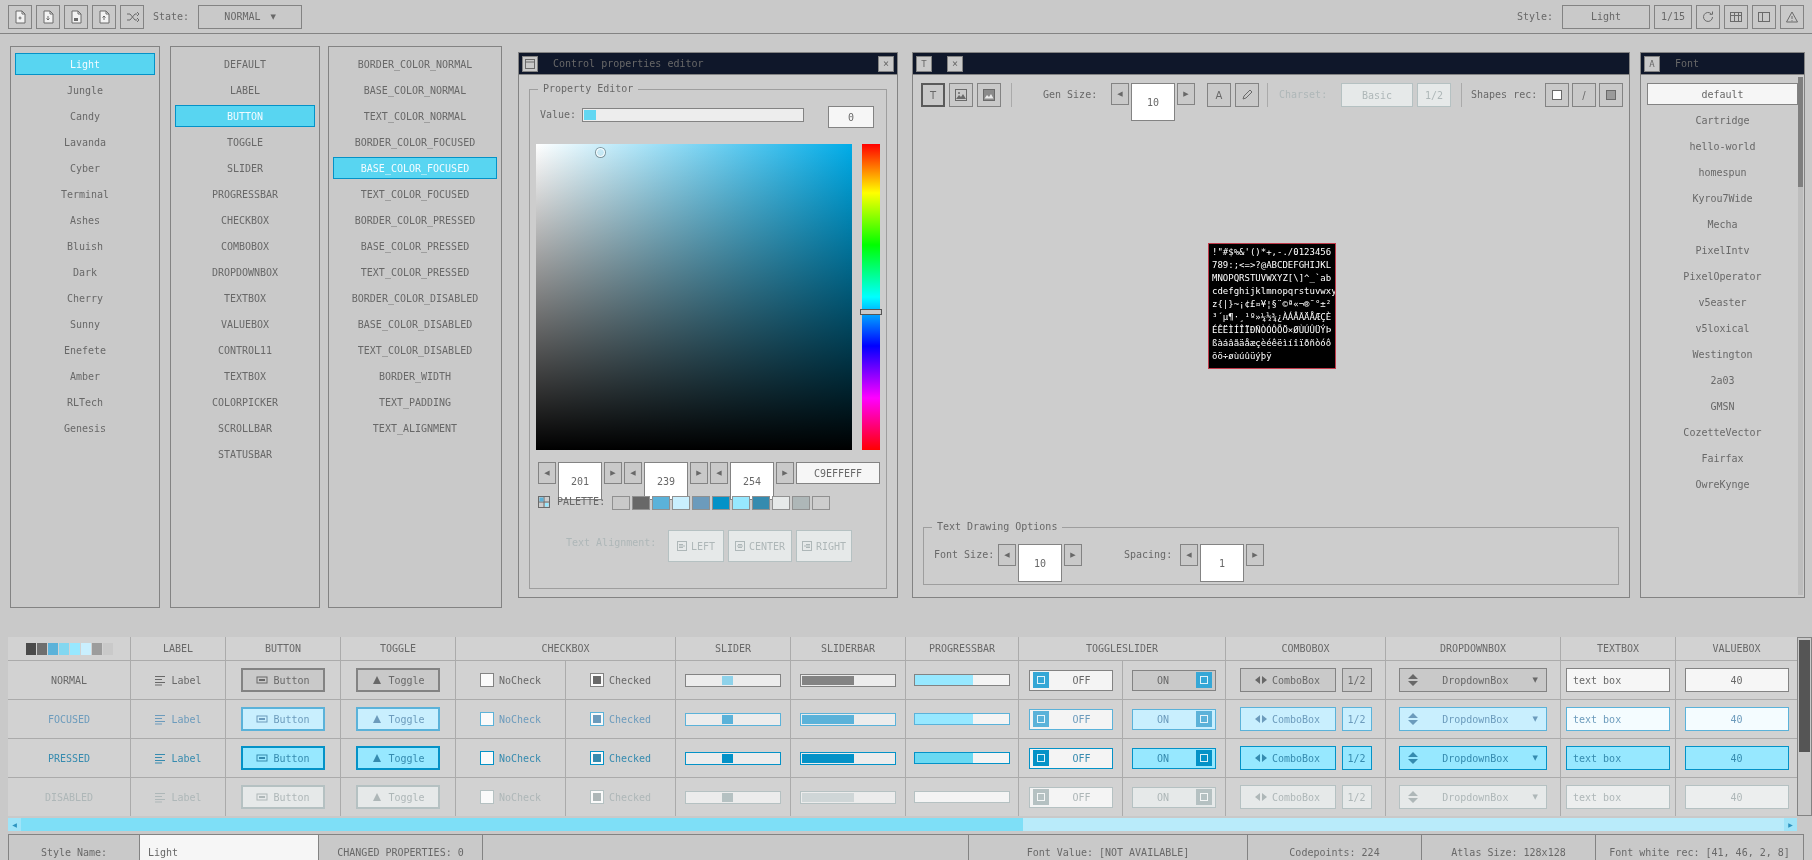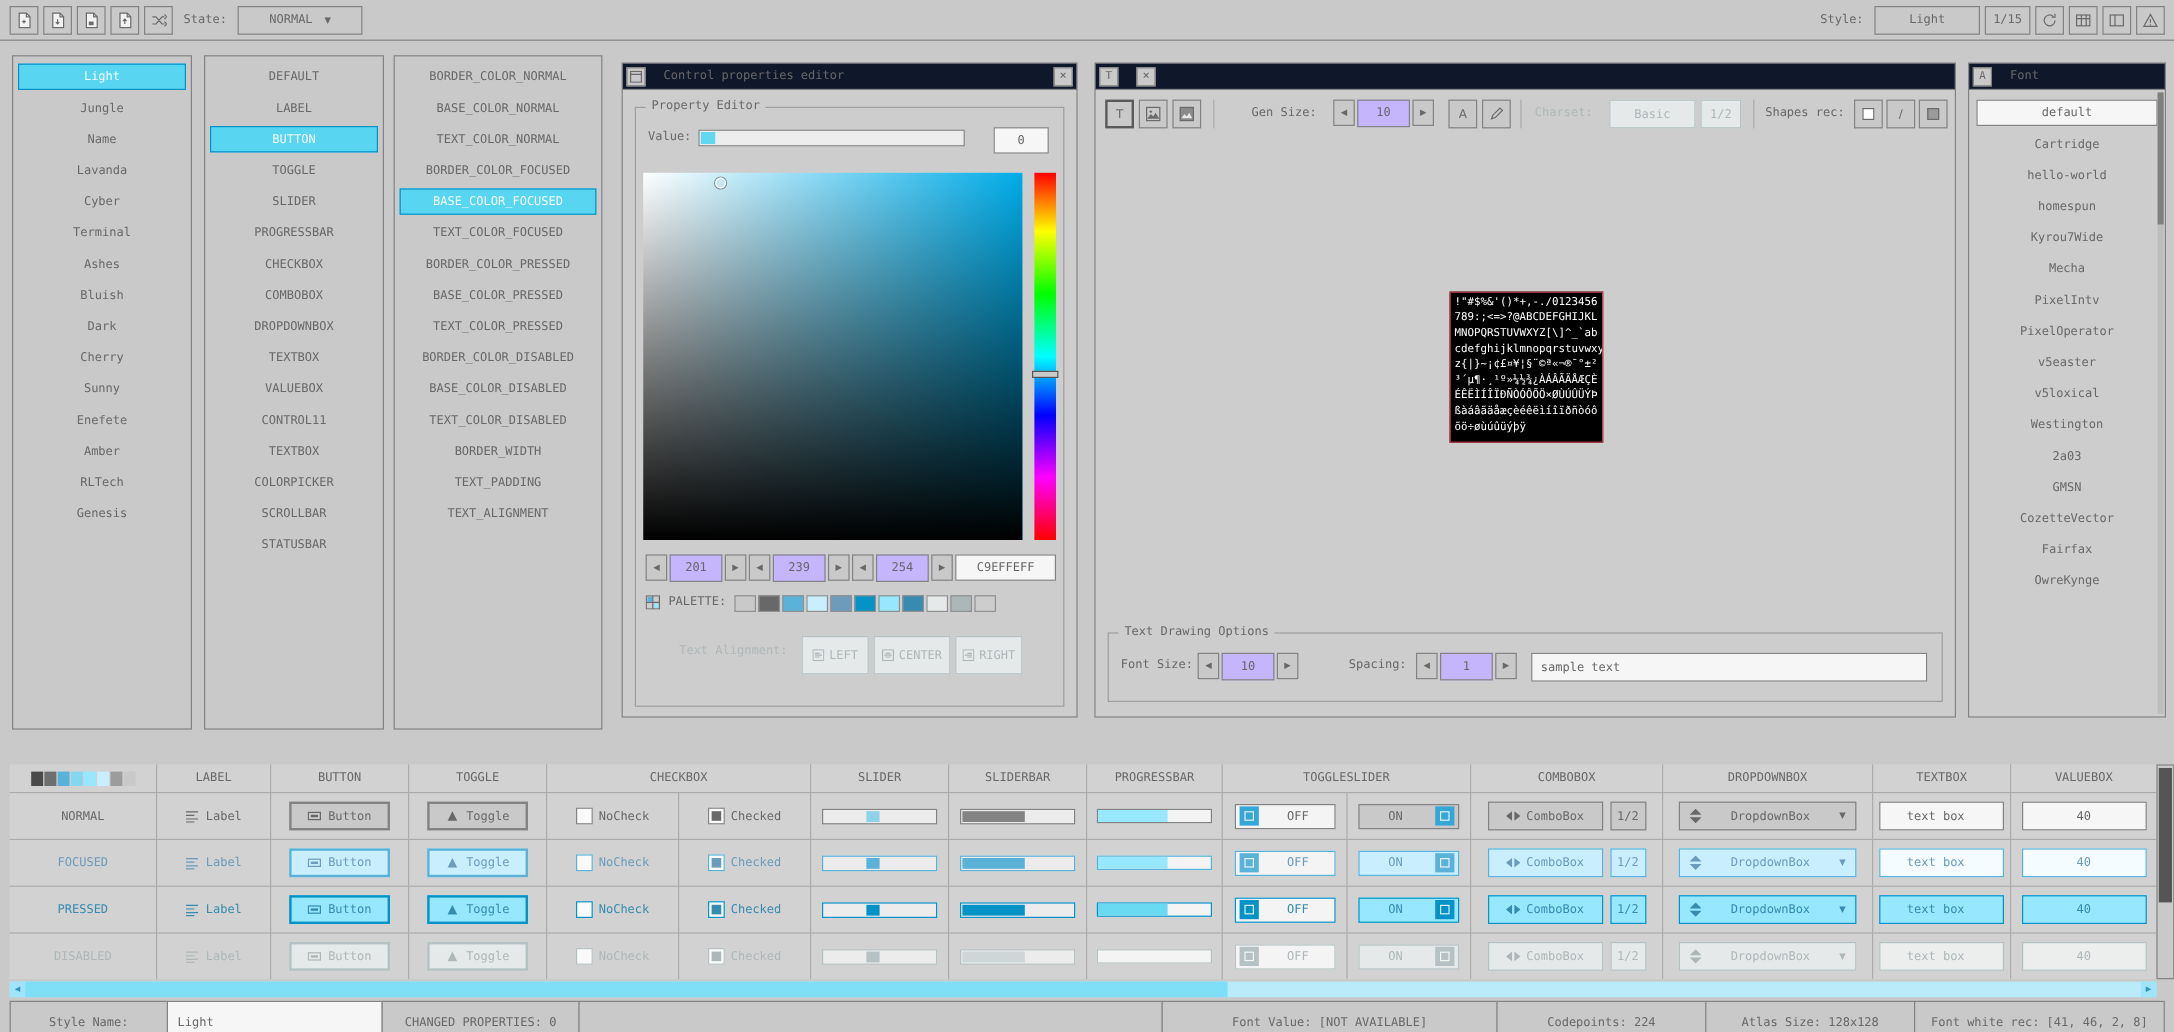--- a/index.html
+++ b/index.html
@@ -31,21 +31,21 @@
 .alab{position:absolute;line-height:22px;color:#686868;white-space:nowrap}
 .sld{position:absolute;height:14px;border:1px solid #838383;background:#ededed}
 .sld .frag{position:absolute;left:1px;top:1px;bottom:1px;width:12px;background:#62d7f2}
 .vbox{position:absolute;border:1px solid #838383;background:#f6f6f6;display:flex;align-items:center;justify-content:center;color:#686868}
 .cp{position:absolute;background:linear-gradient(to top,#000,rgba(0,0,0,0)),linear-gradient(to right,#fff,#00ACE8)}
 .cpc{position:absolute;width:9px;height:9px;border:1px solid #fff;border-radius:50%;box-shadow:0 0 0 1px rgba(0,0,0,.35)}
 .hue{position:absolute;background:linear-gradient(to bottom,#f00 0%,#ff0 16%,#0f0 33%,#0ff 50%,#00f 66%,#f0f 83%,#f00 100%)}
 .hueh{position:absolute;left:-2px;right:-2px;height:6px;background:#c9c9c9;border:1px solid #555}
 .spin{position:absolute;display:flex;gap:2px}
 .sb{width:18px;height:22px;border:1px solid #838383;background:#c9c9c9;display:flex;align-items:center;justify-content:center;font-size:7px;color:#686868;font-family:"DejaVu Sans",sans-serif;flex:none}
-.sv{width:44px;height:23px;border:1px solid #838383;background:#c4b5fd;display:flex;align-items:center;justify-content:center;color:#686868;flex:none}
+.sv{width:44px;height:38px;border:1px solid #838383;background:#ffffff;display:flex;align-items:center;justify-content:center;color:#686868;flex:none}
 .swrow{position:absolute;display:flex;gap:2px;}
 .sw{width:18px;height:14px;border:1px solid #909090;flex:none}
 .sw:nth-of-type(1){background:#838383}.sw:nth-of-type(2){background:#C9C9C9}.sw:nth-of-type(3){background:#686868}
 .sw:nth-of-type(4){background:#5BB2D9}.sw:nth-of-type(5){background:#C9EFFE}.sw:nth-of-type(6){background:#6C9BBC}
 .sw:nth-of-type(7){background:#0492C7}.sw:nth-of-type(8){background:#97E8FF}.sw:nth-of-type(9){background:#368BAF}
 .sw:nth-of-type(10){background:#E6E9E9}.sw:nth-of-type(11){background:#AEB7B8}
 .albtn{position:absolute;height:32px;border:1px solid #B5C1C2;background:#E6E9E9;color:#AEB7B8;display:flex;align-items:center;justify-content:center;gap:4px}
 .dis{color:#AEB7B8 !important;border-color:#B5C1C2 !important;background:#E6E9E9 !important}
 .dislbl{color:#AEB7B8 !important}
 .vsep{position:absolute;width:1px;background:#aaa}
@@ -89,21 +89,21 @@
 .tsl{width:84px;height:21px;border:1px solid var(--bc);background:#f4f4f4;display:flex;align-items:center;color:var(--tx)}
 .tsl.on{background:var(--bg)}
 .tsl .tknob{width:16px;height:16px;background:var(--knob2);margin:0 3px;position:relative;flex:none}
 .tsl .tknob::after{content:"";position:absolute;inset:4px;border:1px solid rgba(255,255,255,.85)}
 .tsl .tlabel{flex:1;text-align:center}
 .combo{width:96px;height:24px;border:1px solid var(--bc);background:var(--bg);color:var(--tx);display:flex;align-items:center;justify-content:center;gap:5px}
 .combo-n{width:30px;height:24px;border:1px solid var(--bc);background:var(--bg);color:var(--tx);display:flex;align-items:center;justify-content:center}
 .ddb{width:148px;height:24px;border:1px solid var(--bc);background:var(--bg);color:var(--tx);display:flex;align-items:center;gap:6px;padding:0 8px}
 .ddb .dtext{flex:1;text-align:center}
 .ddb .ar{font-size:7px}
-.tbx{width:104px;height:24px;border:1px solid var(--bc);background:var(--tbbg);color:var(--tx);display:flex;align-items:center;padding:0 22px}
+.tbx{width:104px;height:24px;border:1px solid var(--bc);background:var(--tbbg);color:var(--tx);display:flex;align-items:center;padding:0 6px}
 .vbx{width:104px;height:24px;border:1px solid var(--bc);background:var(--tbbg);color:var(--tx);display:flex;align-items:center;justify-content:center}
 
 .vscroll{position:absolute;left:1797px;top:637px;width:15px;height:179px;background:#c9c9c9;border:1px solid #838383}
 .vthumb{position:absolute;left:1px;right:1px;top:2px;height:112px;background:#555}
 .hscroll{position:absolute;left:8px;top:818px;width:1789px;height:13px;background:#b9ebfa;display:flex;align-items:center}
 .hsa{width:13px;height:13px;background:#9fe4f8;color:#2e94c0;display:flex;align-items:center;justify-content:center;font-size:6px;font-family:"DejaVu Sans",sans-serif;flex:none}
 .hsthumb{width:56%;height:13px;background:#7edff7;flex:none}
 .hstrack{flex:1}
 .statusbar{position:absolute;left:8px;top:834px;width:1796px;height:24px;display:flex}
 .seg{border:1px solid #838383;height:36px;display:flex;align-items:center;justify-content:center;color:#686868;background:#c9c9c9;flex:none;white-space:nowrap}
@@ -182,21 +182,21 @@
       <svg width="14" height="14" viewBox="0 0 14 14">
         <path d="M7 2 12.5 12H1.5Z" fill="none" stroke="#6a6a6a"></path>
         <path d="M7 6v3M7 10.2v1.1" stroke="#6a6a6a"></path>
       </svg>
     </div>
 </div>
 
 <div class="panel" style="left:10px;top:46px;width:150px;height:562px">
   <div class="li sel">Light</div>
   <div class="li">Jungle</div>
-  <div class="li">Name</div>
+  <div class="li">Candy</div>
   <div class="li">Lavanda</div>
   <div class="li">Cyber</div>
   <div class="li">Terminal</div>
   <div class="li">Ashes</div>
   <div class="li">Bluish</div>
   <div class="li">Dark</div>
   <div class="li">Cherry</div>
   <div class="li">Sunny</div>
   <div class="li">Enefete</div>
   <div class="li">Amber</div>
@@ -401,21 +401,20 @@
       <span class="sb">◀</span>
       <span class="sv">10</span>
       <span class="sb">▶</span>
     </div>
     <span class="alab" style="left:200px;top:16px">Spacing:</span>
     <div class="spin" style="left:256px;top:16px">
       <span class="sb">◀</span>
       <span class="sv">1</span>
       <span class="sb">▶</span>
     </div>
-    <div class="tb" style="left:352px;top:16px;right:12px;height:24px">sample text</div>
   </div>
 </div>
 
 <div class="window" style="left:1640px;top:52px;width:165px;height:546px">
   <div class="tbar">
     <span class="wicon">A</span>
     <span class="wtitle">Font</span>
   </div>
   <div class="flist">
     <div class="fitem sel">default</div>

